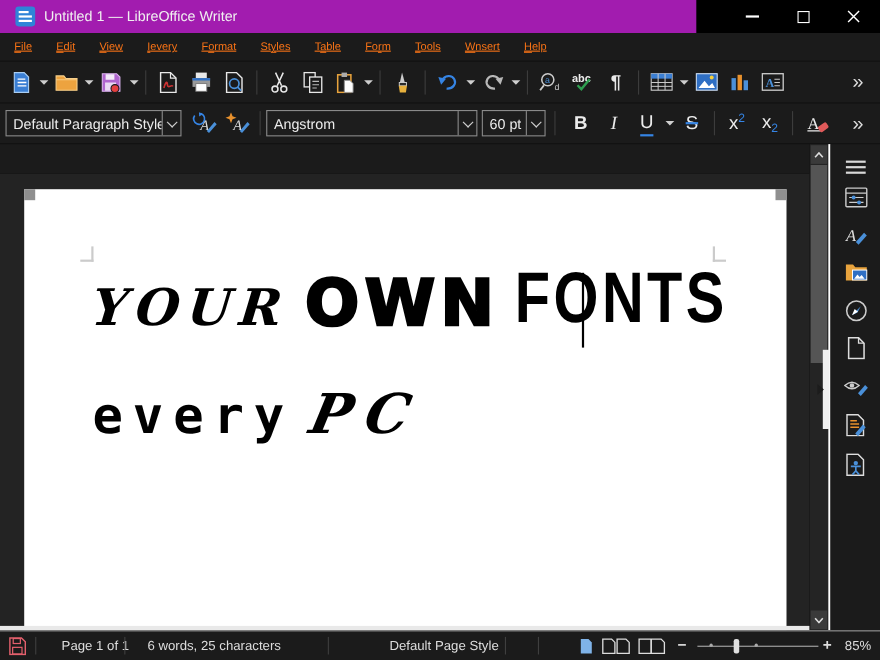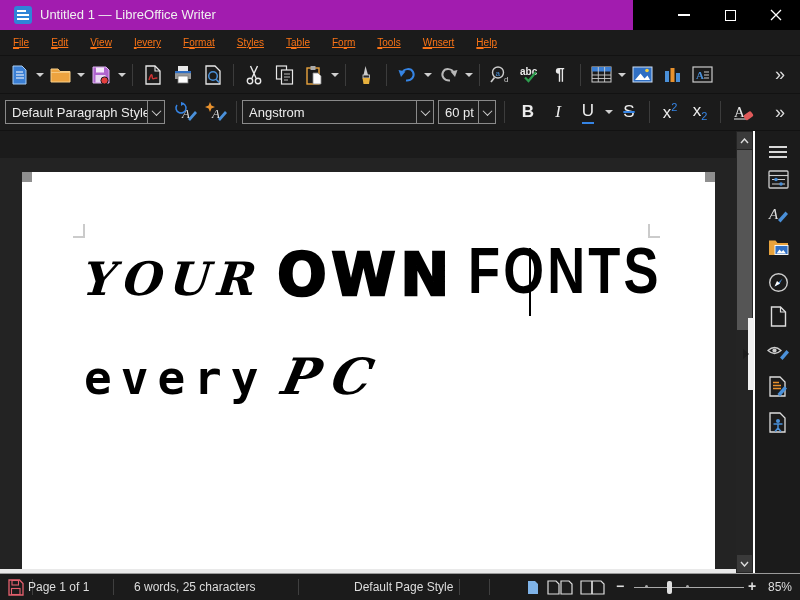--- a/index.html
+++ b/index.html
@@ -487,21 +487,21 @@
   </div>
 </div>
 
 <div id="statusbar">
   <svg class="abs" style="left:8px;top:5px" width="16" height="17">
       <path d="M1 1 h10.5 l3.5 3.5 V16 H1 z" fill="none" stroke="#e4606d" stroke-width="1.3"></path>
       <rect x="4" y="1.5" width="6.5" height="4.5" fill="none" stroke="#e4606d" stroke-width="1.1"></rect>
       <rect x="3.5" y="9.5" width="8.5" height="6" fill="none" stroke="#e4606d" stroke-width="1.1"></rect>
     </svg>
   <span class="ssep" style="left:32px"></span>
-  <span class="st" style="left:28px">Page 1 of 1</span>
+  <span class="st" style="left:56px">Page 1 of 1</span>
   <span class="ssep" style="left:113px"></span>
   <span class="st" style="left:134px">6 words, 25 characters</span>
   <span class="ssep" style="left:298px"></span>
   <span class="st" style="left:354px">Default Page Style</span>
   <span class="ssep" style="left:459px"></span>
   <span class="ssep" style="left:489px"></span>
 
   <svg class="abs" style="left:527px;top:6px" width="12" height="15">
       <path d="M1 1 h7 l3 3 v10 H1 z" fill="#7fb3e8"></path>
     </svg>

